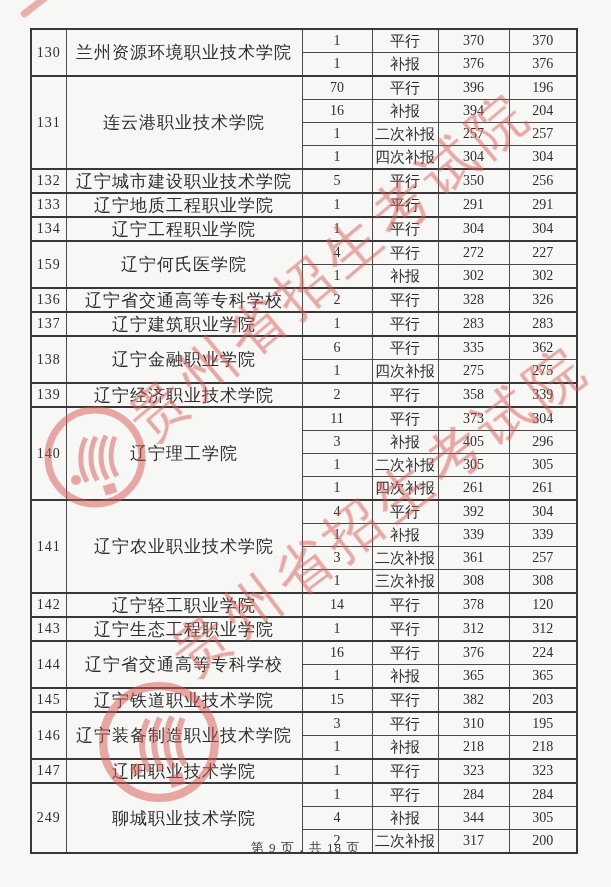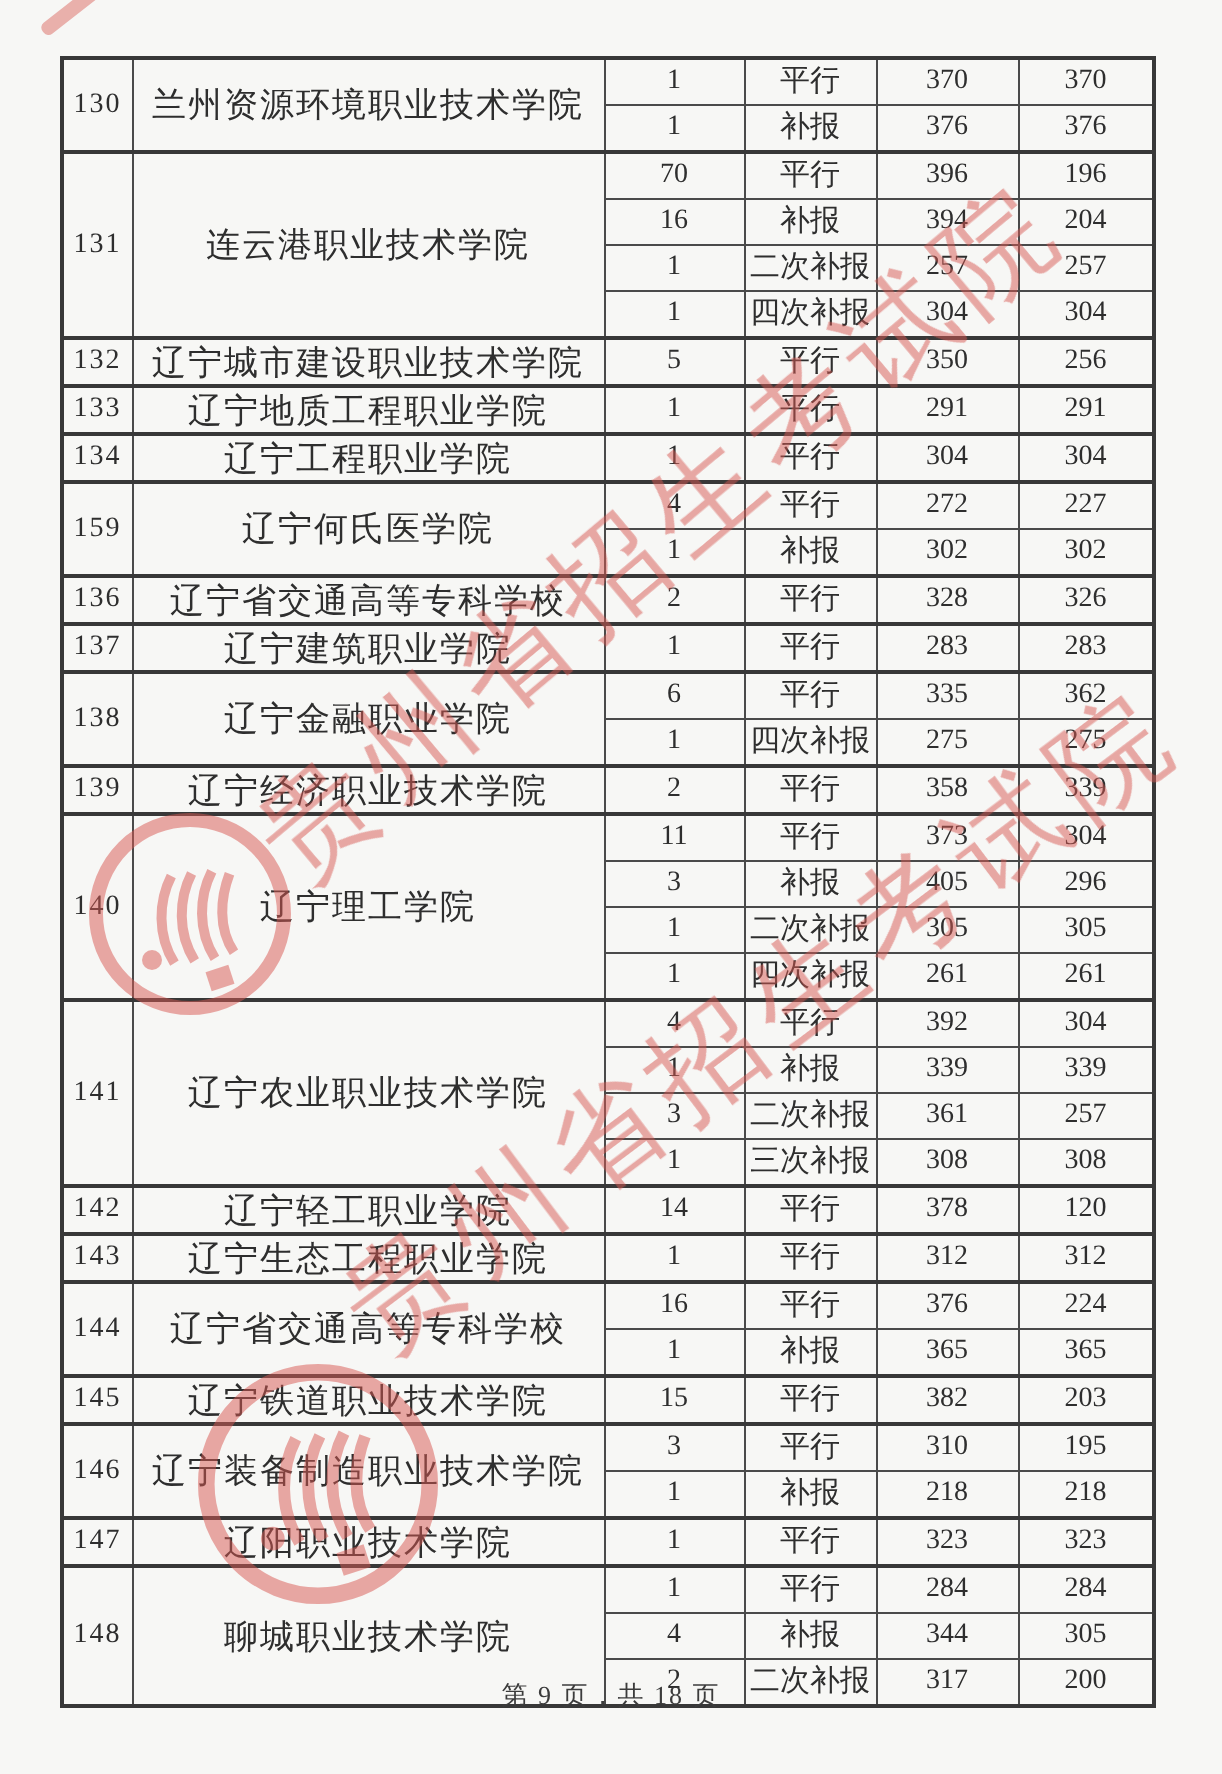--- a/index.html
+++ b/index.html
@@ -301,21 +301,21 @@
       </tr>
       <tr class="group-start">
         <td class="c-no">147</td>
         <td class="c-name">辽阳职业技术学院</td>
         <td class="c-count">1</td>
         <td class="c-type">平行</td>
         <td class="c-score">323</td>
         <td class="c-score">323</td>
       </tr>
       <tr class="group-start">
-        <td class="c-no" rowspan="3">148</td>
+        <td class="c-no" rowspan="3">249</td>
         <td class="c-name" rowspan="3">聊城职业技术学院</td>
         <td class="c-count">1</td>
         <td class="c-type">平行</td>
         <td class="c-score">284</td>
         <td class="c-score">284</td>
       </tr>
       <tr>
         <td class="c-count">4</td>
         <td class="c-type">补报</td>
         <td class="c-score">344</td>

